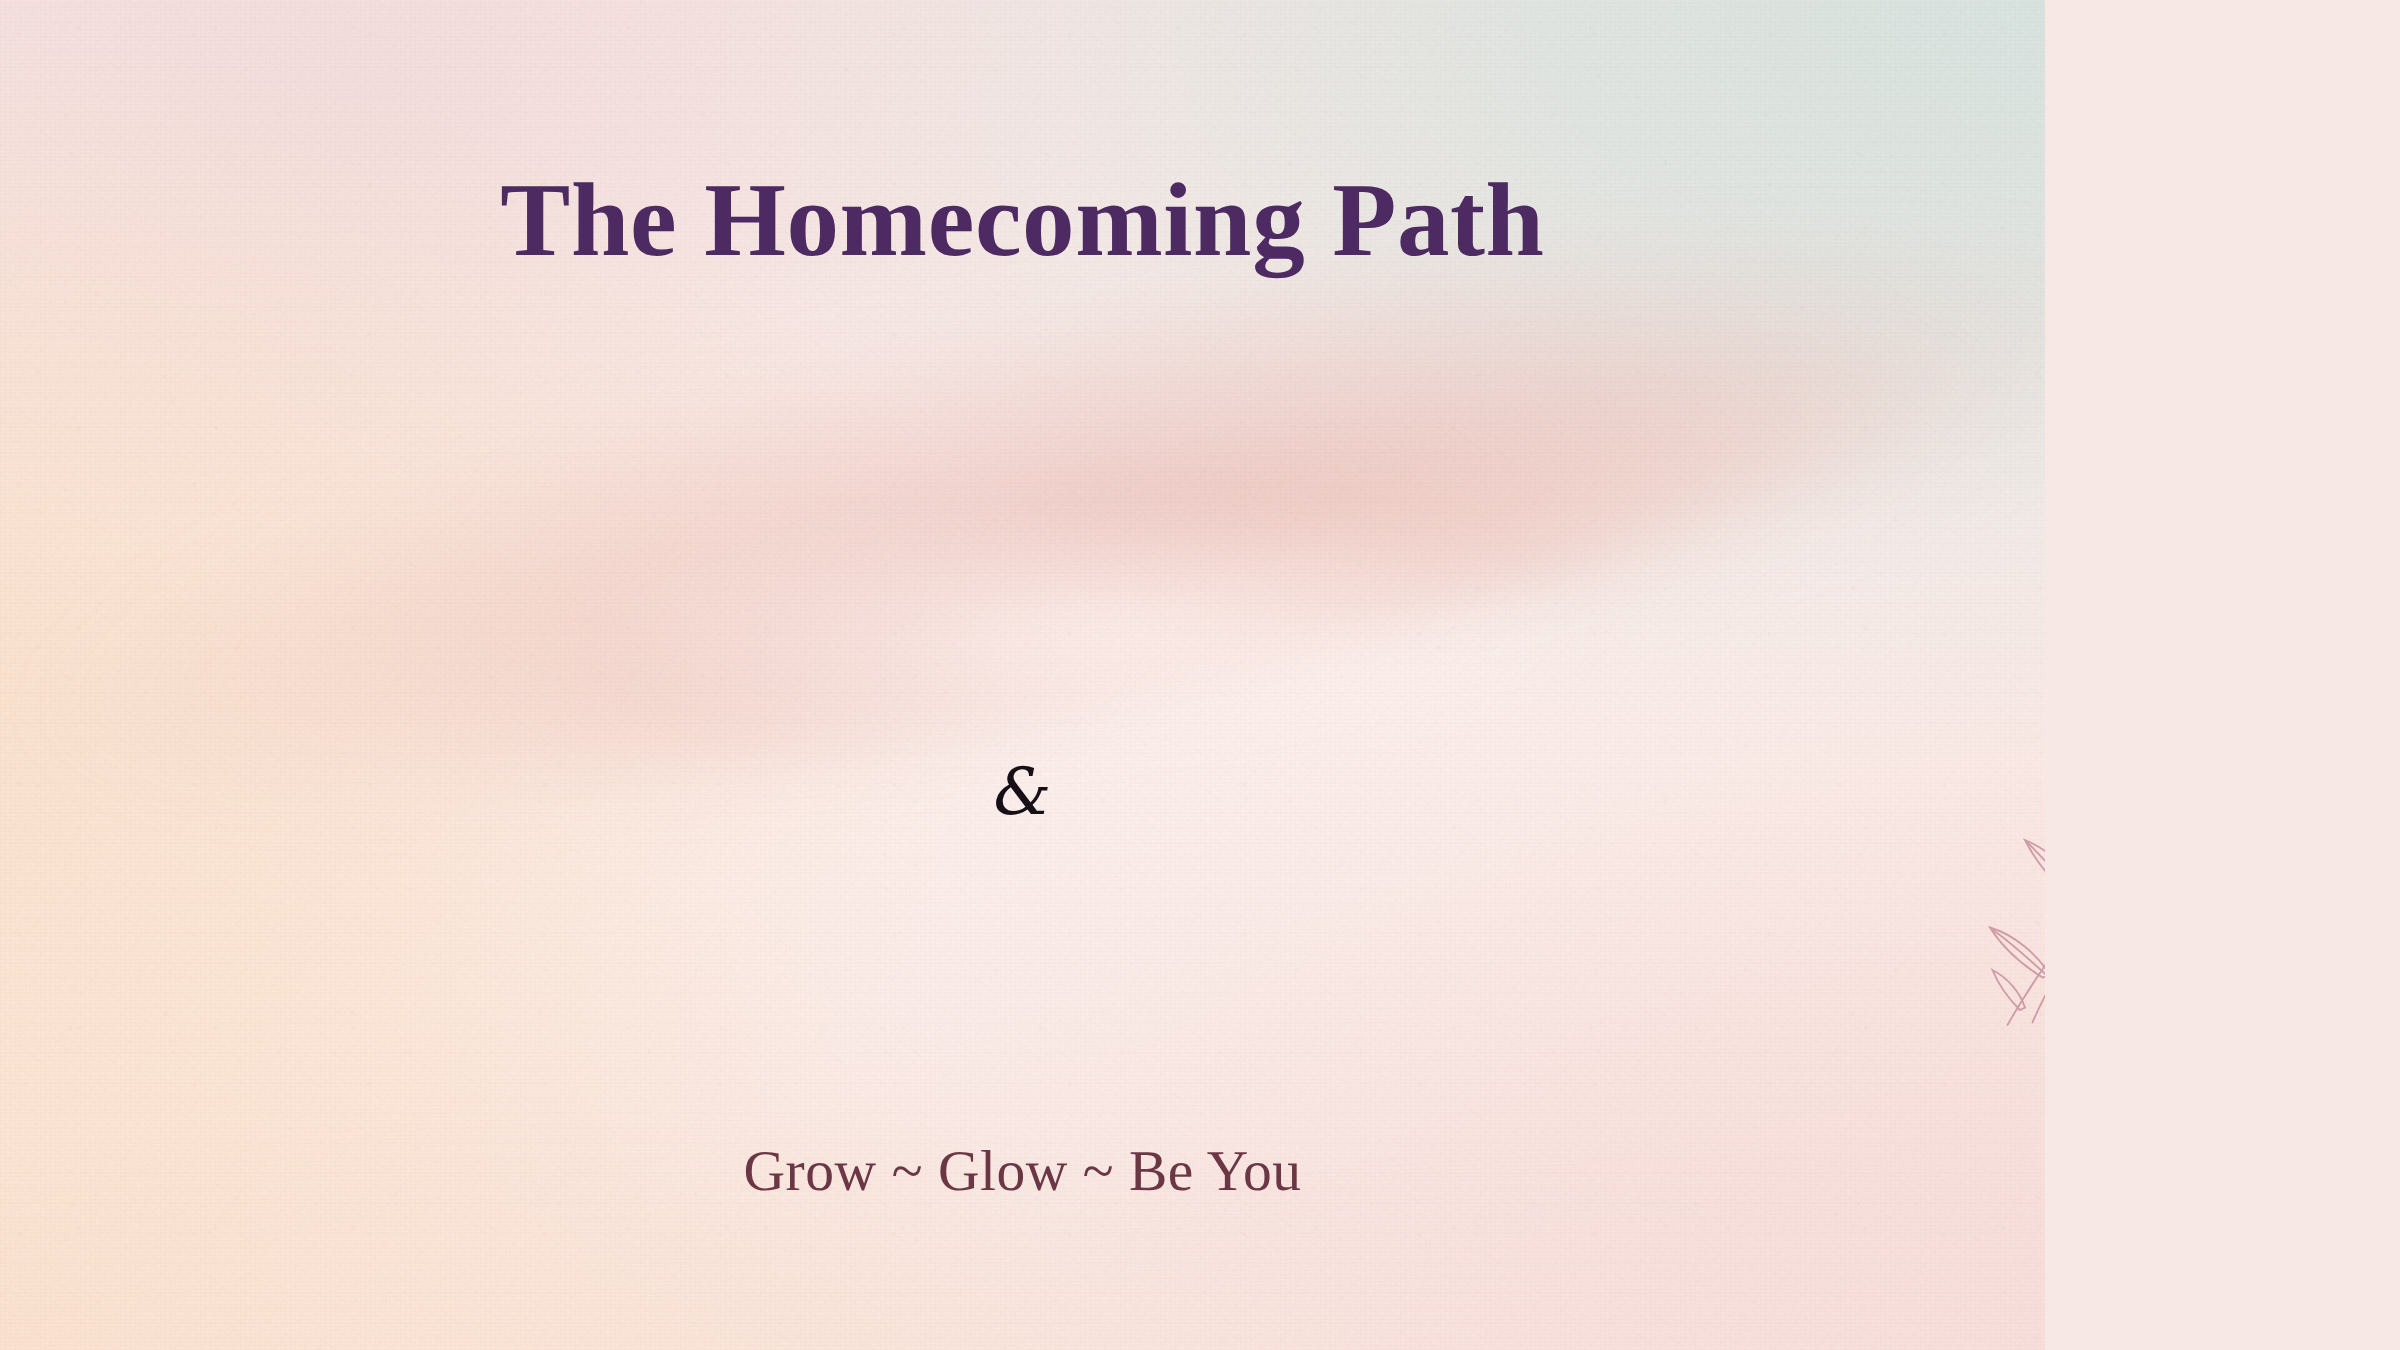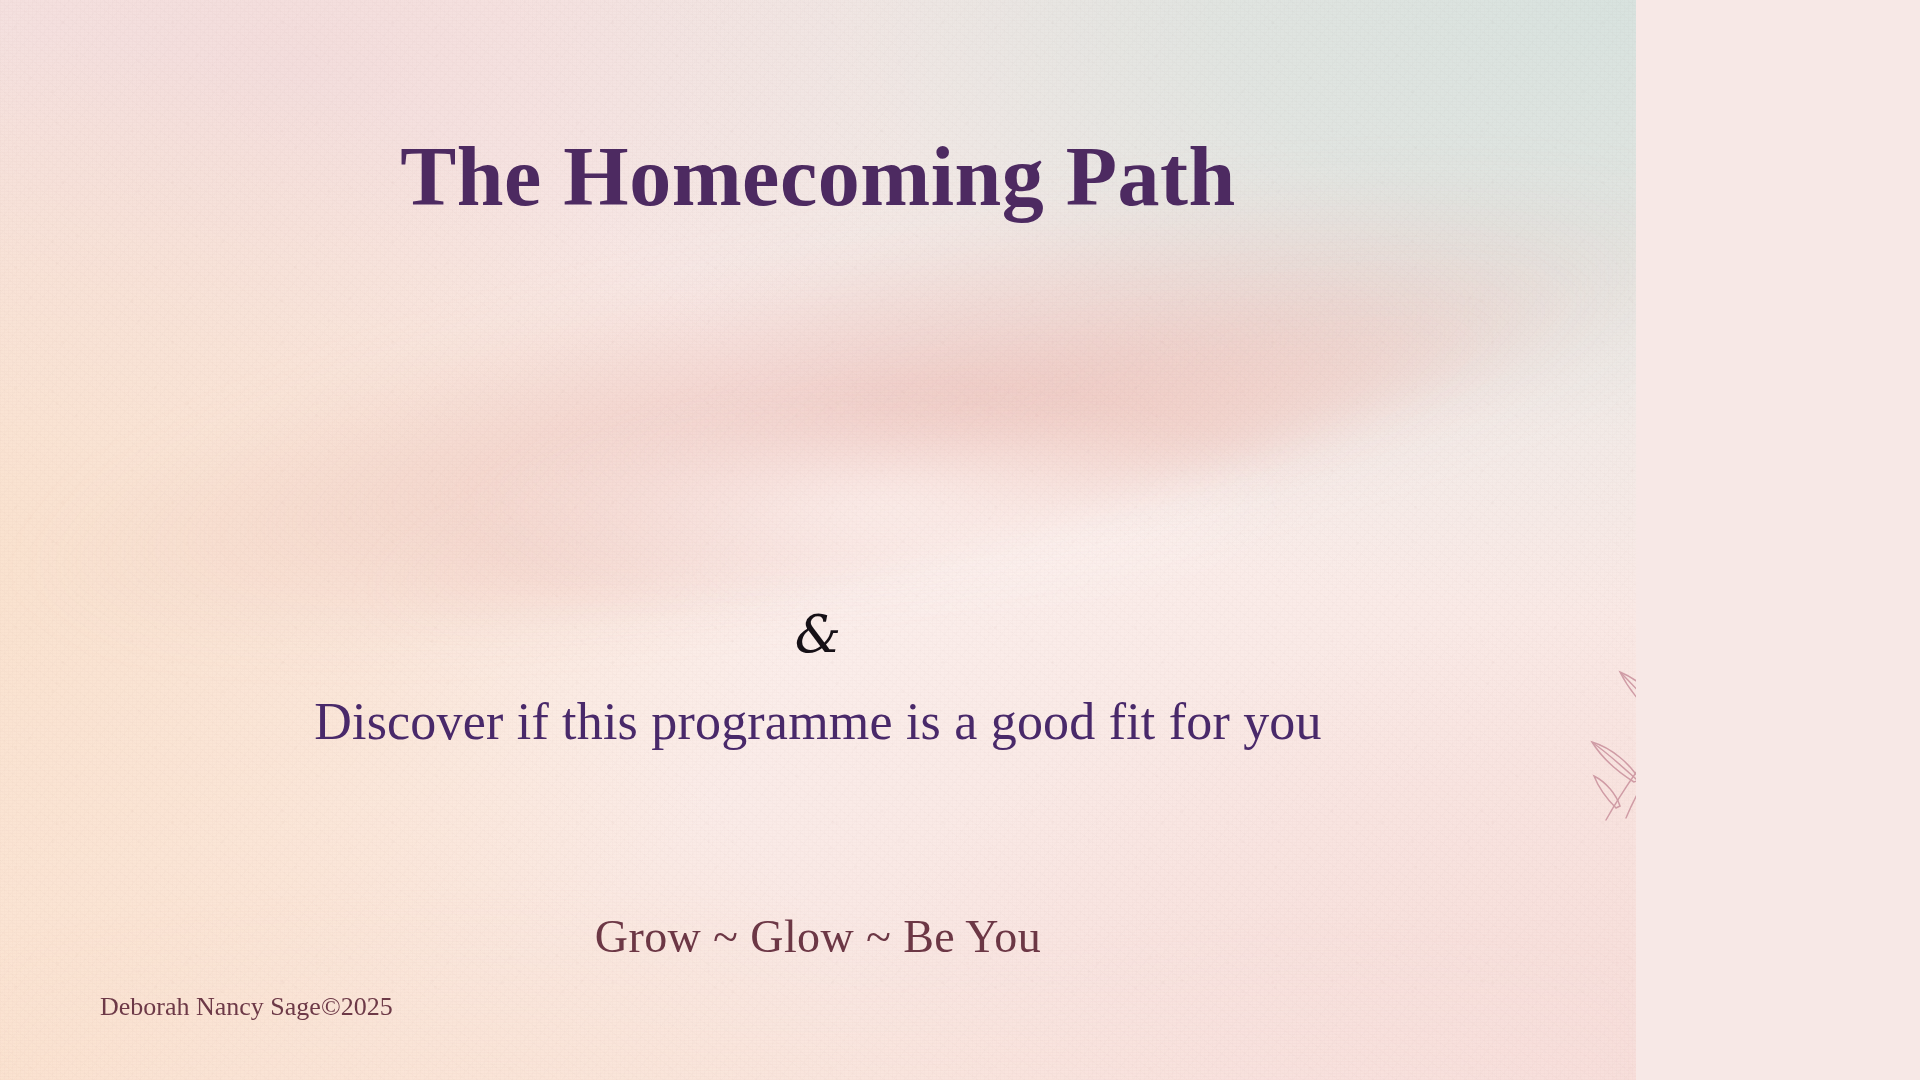--- a/index.html
+++ b/index.html
@@ -224,20 +224,18 @@
   </div>
 
   <div class="content">
 
     <div class="line title">The Homecoming Path</div>
 
 
 
     <div class="line amp">&amp;</div>
 
-    <div class="line tagline-fit">Discover if this programme is a good fit for you</div>
 
     <div class="line motto">Grow ~ Glow ~ Be You</div>
 
-    <div class="credit">Deborah Nancy Sage©2025</div>
 
   </div>
 </div>
 
 </body></html>

